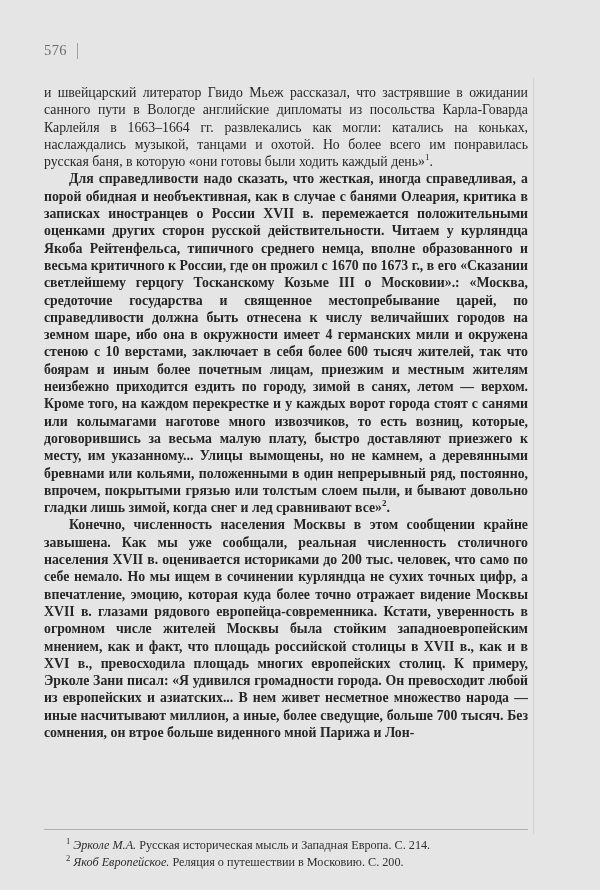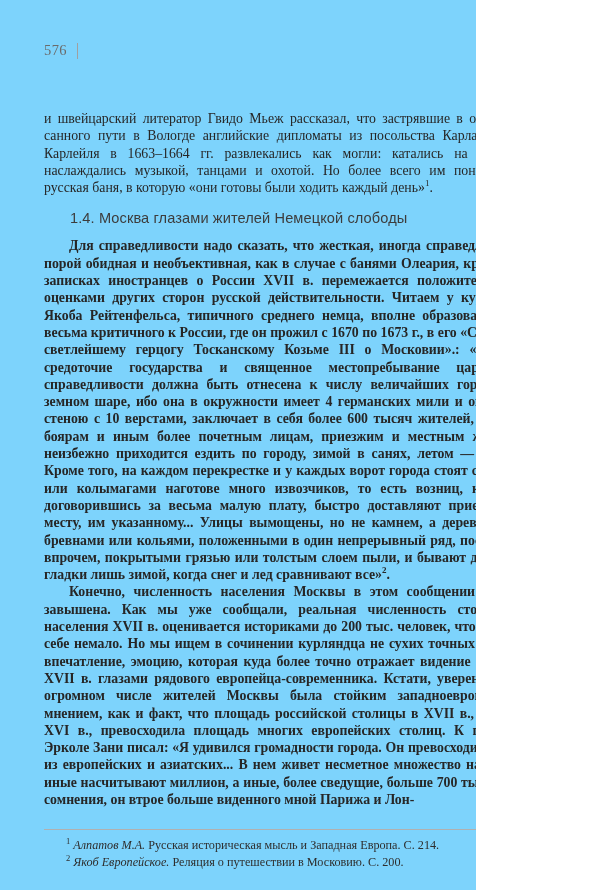--- a/index.html
+++ b/index.html
@@ -2,23 +2,23 @@
 <html lang="ru"><head>
   <meta charset="utf-8">
   <style>
     html, body {
       margin: 0;
       padding: 0;
       background: #ffffff;
     }
     .page {
       position: relative;
-      width: 476px;
+      width: 600px;
       height: 890px;
-      background: #7dd3fc;
+      background: #e5e5e5;
       font-family: "Liberation Serif", "DejaVu Serif", serif;
       color: #262626;
       overflow: hidden;
       box-sizing: border-box;
     }
     .running-header {
       position: absolute;
       top: 42px;
       left: 44px;
       right: 62px;
@@ -44,21 +44,20 @@
       font-size: 13px;
       color: #6b6b6b;
     }
     .text-block {
       position: absolute;
       top: 84px;
       left: 44px;
       width: 484px;
       max-height: 738px;
       overflow: hidden;
-      margin-top: 26px;
     }
     .para {
       margin: 0;
       text-align: justify;
       font-size: 13.8px;
       line-height: 17.3px;
       hyphens: auto;
       -webkit-hyphens: auto;
     }
     .para.indent {
@@ -119,29 +118,28 @@
 
   <div class="running-header">
     <span class="page-number">576</span>
     <span class="header-divider"></span>
   </div>
 
   <div class="text-block">
 
     <p class="para"><span>и швейцарский литератор Гвидо Мьеж рассказал, что застрявшие в ожидании санного пути в Вологде английские дипломаты из посольства Карла-Говарда Карлейля в 1663–1664 гг. развлекались как могли: катались на коньках, наслаждались музыкой, танцами и охотой. Но более всего им понравилась русская баня, в которую «они готовы были ходить каждый день»</span><sup class="fn-ref">1</sup><span>.</span></p>
 
-    <h2 class="section-heading">1.4. Москва глазами жителей Немецкой слободы</h2>
 
     <p class="para indent"><span>Для справедливости надо сказать, что жесткая, иногда справедливая, а порой обидная и необъективная, как в случае с банями Олеария, критика в записках иностранцев о России XVII в. перемежается положительными оценками других сторон русской действительности. Читаем у курляндца Якоба Рейтенфельса, типичного среднего немца, вполне образованного и весьма критичного к России, где он прожил с 1670 по 1673 г., в его «Сказании светлейшему герцогу Тосканскому Козьме III о Московии».: «Москва, средоточие государства и священное местопребывание царей, по справедливости должна быть отнесена к числу величайших городов на земном шаре, ибо она в окружности имеет 4 германских мили и окружена стеною с 10 верстами, заключает в себя более 600 тысяч жителей, так что боярам и иным более почетным лицам, приезжим и местным жителям неизбежно приходится ездить по городу, зимой в санях, летом — верхом. Кроме того, на каждом перекрестке и у каждых ворот города стоят с санями или колымагами наготове много извозчиков, то есть возниц, которые, договорившись за весьма малую плату, быстро доставляют приезжего к месту, им указанному... Улицы вымощены, но не камнем, а деревянными бревнами или кольями, положенными в один непрерывный ряд, постоянно, впрочем, покрытыми грязью или толстым слоем пыли, и бывают довольно гладки лишь зимой, когда снег и лед сравнивают все»</span><sup class="fn-ref">2</sup><span>.</span></p>
 
     <p class="para indent">Конечно, численность населения Москвы в этом сообщении крайне завышена. Как мы уже сообщали, реальная численность столичного населения XVII в. оценивается историками до 200 тыс. человек, что само по себе немало. Но мы ищем в сочинении курляндца не сухих точных цифр, а впечатление, эмоцию, которая куда более точно отражает видение Москвы XVII в. глазами рядового европейца-современника. Кстати, уверенность в огромном числе жителей Москвы была стойким западноевропейским мнением, как и факт, что площадь российской столицы в XVII в., как и в XVI в., превосходила площадь многих европейских столиц. К примеру, Эрколе Зани писал: «Я удивился громадности города. Он превосходит любой из европейских и азиатских... В нем живет несметное множество народа — иные насчитывают миллион, а иные, более сведущие, больше 700 тысяч. Без сомнения, он втрое больше виденного мной Парижа и Лон-</p>
 
   </div>
 
   <div class="footnotes">
     <div class="footnote-rule"></div>
-    <p class="footnote"><sup class="fn-marker">1</sup> <i class="fn-author">Алпатов М.А.</i><span class="fn-text"> Русская историческая мысль и Западная Европа. С. 214.</span></p>
+    <p class="footnote"><sup class="fn-marker">1</sup> <i class="fn-author">Эрколе М.А.</i><span class="fn-text"> Русская историческая мысль и Западная Европа. С. 214.</span></p>
     <p class="footnote"><sup class="fn-marker">2</sup> <i class="fn-author">Якоб Европейское.</i><span class="fn-text"> Реляция о путешествии в Московию. С. 200.</span></p>
   </div>
 
   <div class="page-edge-line"></div>
 
 </div>
 
 </body></html>

